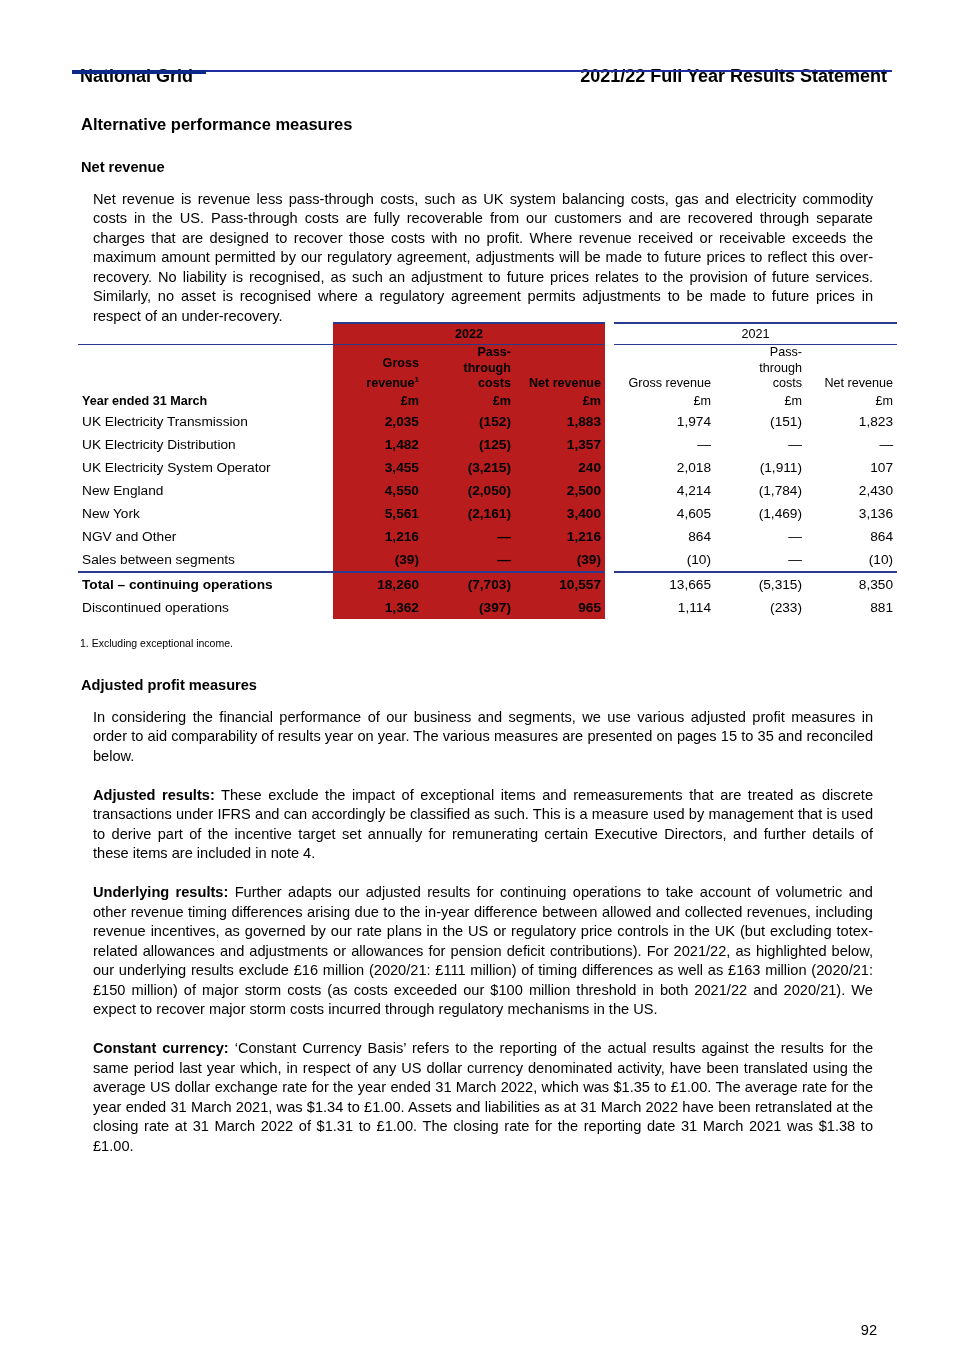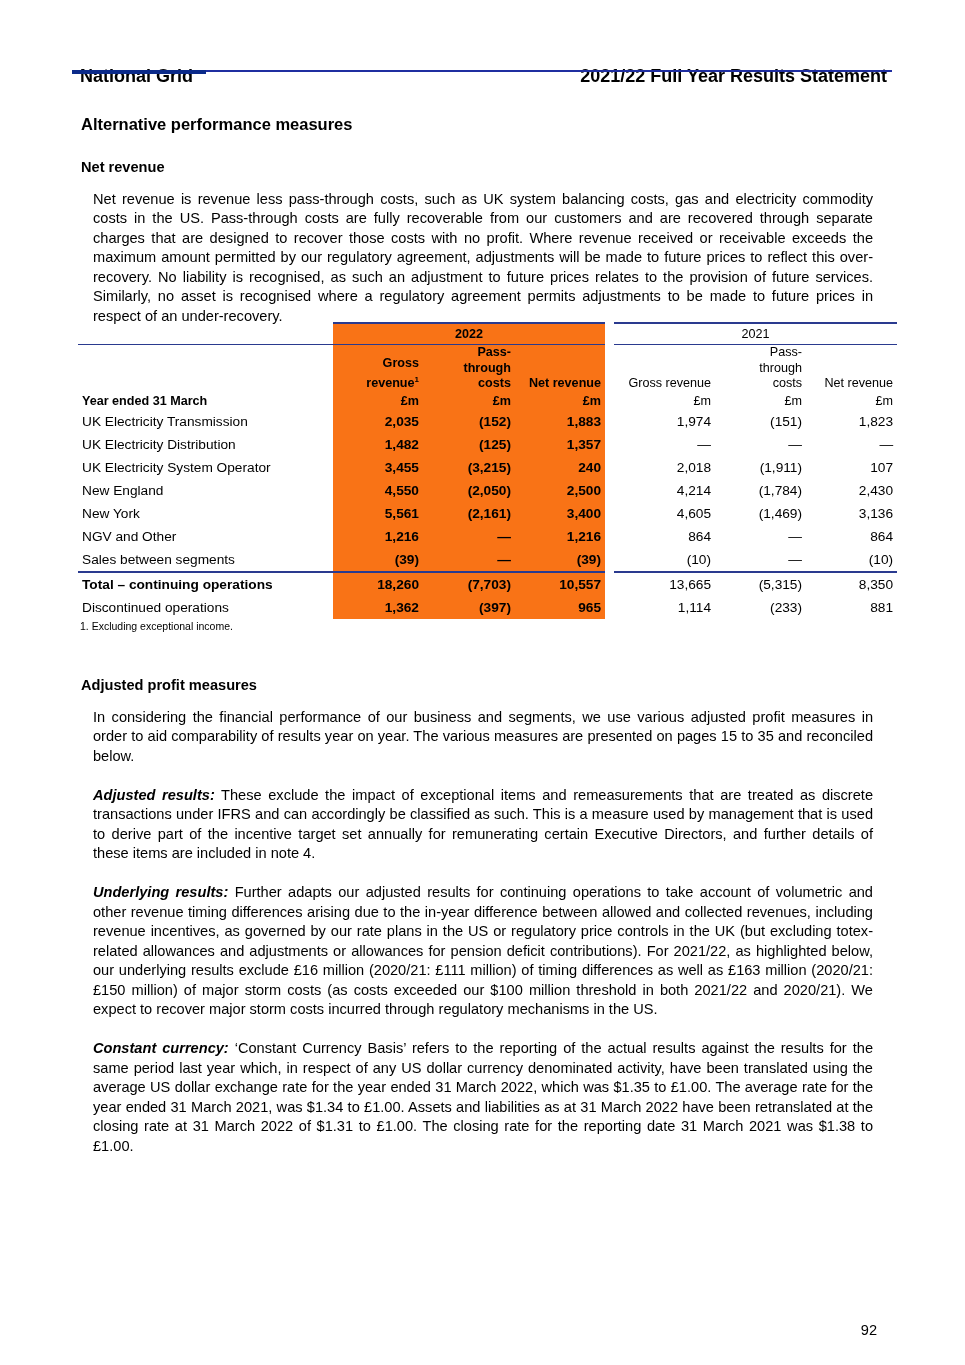--- a/index.html
+++ b/index.html
@@ -25,47 +25,47 @@
     font-size: 14.6px; line-height: 19.5px;
   }
   h2.section-title {
     font-size: 16.5px; font-weight: bold; margin: 0 0 24px 0; line-height: 20px;
   }
   h3.sub {
     font-size: 14.6px; font-weight: bold; margin: 0; line-height: 19.5px;
   }
   p.body { margin: 12px; text-align: justify; }
   p.body + p.body { margin-top: 19.5px; }
-  .lead { font-weight: bold; font-style: italic; }
+  .lead { font-weight: bold; }
 
   
   .tbl-wrap { position: absolute; left: 78px; top: 322px; width: 810px; }
   table.rev { border-collapse: collapse; width: 810px; font-size: 13.7px; table-layout: fixed; }
   table.rev td, table.rev th { padding: 0 4px; white-space: nowrap; }
   col.c0 { width: 255px; }
   col.c1 { width: 90px; }
   col.c2 { width: 92px; }
   col.c3 { width: 90px; }
   col.gap { width: 9px; }
   col.c4 { width: 101px; }
   col.c5 { width: 91px; }
   col.c6 { width: 91px; }
-  .shade { background: #f97316; }
+  .shade { background: #b91c1c; }
   .num { text-align: right; }
   .b { font-weight: bold; }
   .yr { font-size: 12.6px; text-align: center; height: 20px; }
   .yr.y22 { font-weight: bold; }
   .hdrow th { font-size: 12.6px; font-weight: normal; text-align: right; vertical-align: bottom; line-height: 15.5px; padding-top: 3px; padding-bottom: 1px; }
   .hdrow th.b { font-weight: bold; }
   .unitrow td { font-size: 12.6px; height: 18px; vertical-align: middle; }
   tr.data td { height: 23px; }
   .topline-b { border-top: 2px solid #2a3a8f; }
   .thinline { border-top: 1.5px solid #2a3a8f; }
   .bottomline { border-bottom: 2.5px solid #2a3a8f; }
-  .footnote { font-size: 10.5px; margin-top: 1px; padding-left: 2px; }
+  .footnote { font-size: 10.5px; margin-top: 18px; padding-left: 2px; }
   .footnote sup, .hdrow sup { font-size: 8px; }
 
   .lower { position: absolute; left: 81px; width: 804px; top: 676px; font-size: 14.6px; line-height: 19.5px; }
   .page-num { position: absolute; right: 88px; top: 1322px; font-size: 14.6px; }
 </style>
 </head>
 <body>
 
 <div class="header">
   <span>National Grid</span>

